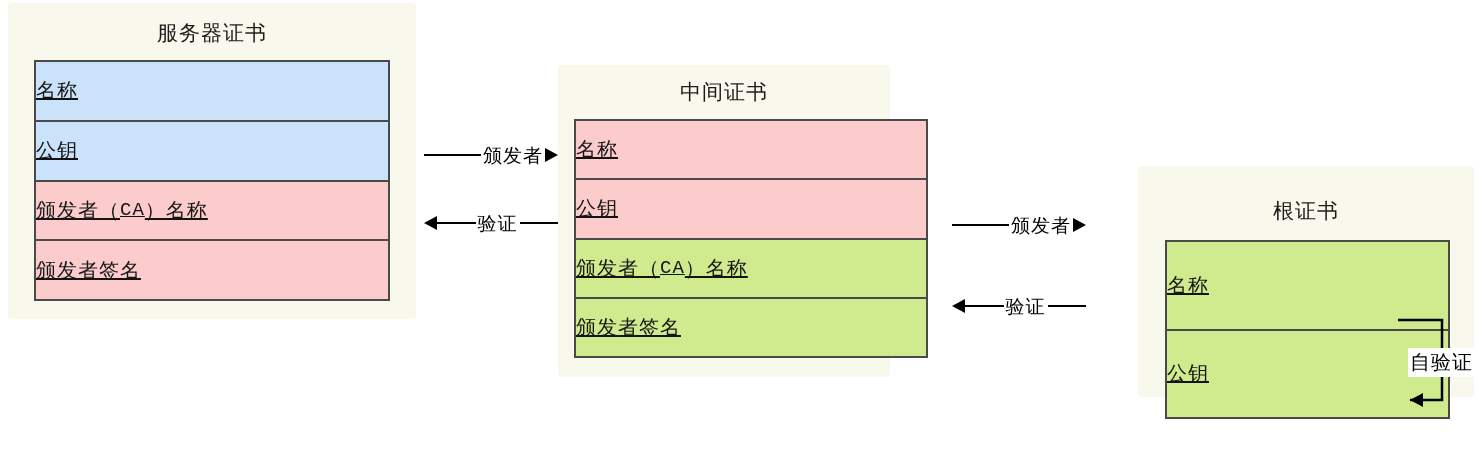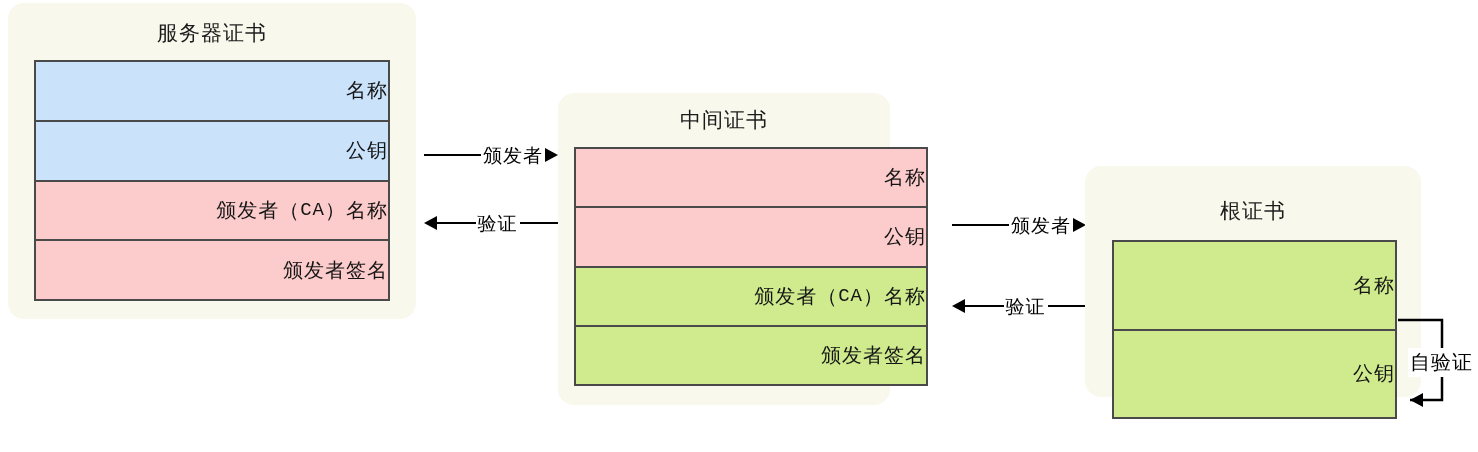--- a/index.html
+++ b/index.html
@@ -13,21 +13,21 @@
     height: 452px;
     background: #ffffff;
     font-family: "Liberation Sans", "DejaVu Sans", sans-serif;
     overflow: hidden;
   }
 
   
   .cert-card {
     position: absolute;
     background: #f9f8ec;
-    border-radius: 16px;
+    border-radius: 4px;
     box-sizing: border-box;
   }
   .cert-title {
     position: absolute;
     left: 0;
     right: 0;
     text-align: center;
     font-size: 21px;
     color: #1b1b1b;
     letter-spacing: 1px;
@@ -37,27 +37,28 @@
     position: absolute;
     border: 2px solid #4a4a4a;
     box-sizing: border-box;
     display: flex;
     flex-direction: column;
   }
   .cert-row {
     flex: 1 1 0;
     display: flex;
     align-items: center;
-    justify-content: flex-end;
+    justify-content: flex-start;
     border-bottom: 2px solid #4a4a4a;
     box-sizing: border-box;
     font-size: 20px;
     color: #141414;
     letter-spacing: 1px;
     white-space: nowrap;
+    text-decoration: underline;
   }
   .cert-row:last-child { border-bottom: none; }
   .row-blue  { background: #cbe2fb; }
   .row-pink  { background: #fccccc; }
   .row-green { background: #cfeb8d; }
   .mono-ca { font-family: "Liberation Mono", "DejaVu Sans Mono", monospace; font-size: 19px; }
 
   
   .connector {
     position: absolute;
@@ -140,21 +141,21 @@
     <div class="arrow-head arrow-right"></div>
   </div>
 
   <div class="connector" style="left:424px; top:208px; width:134px;">
     <div class="arrow-head arrow-left"></div>
     <div class="conn-line"></div>
     <div class="conn-label">验证</div>
     <div class="conn-line"></div>
   </div>
 
-  <div class="cert-card" style="left:558px; top:65px; width:332px; height:312px;margin-top:28px;">
+  <div class="cert-card" style="left:558px; top:65px; width:332px; height:312px;">
     <div class="cert-title" style="top:13px;">中间证书</div>
     <div class="cert-table" style="left:16px; top:54px; width:354px; height:239px;">
       <div class="cert-row row-pink">
         <span>名称</span>
       </div>
       <div class="cert-row row-pink">
         <span>公钥</span>
       </div>
       <div class="cert-row row-green">
         <span>颁发者（</span>
@@ -173,21 +174,21 @@
     <div class="arrow-head arrow-right"></div>
   </div>
 
   <div class="connector" style="left:952px; top:291px; width:134px;">
     <div class="arrow-head arrow-left"></div>
     <div class="conn-line"></div>
     <div class="conn-label">验证</div>
     <div class="conn-line"></div>
   </div>
 
-  <div class="cert-card" style="left:1085px; top:166px; width:336px; height:231px;">
+  <div class="cert-card" style="left:1138px; top:166px; width:336px; height:231px;">
     <div class="cert-title" style="top:31px;">根证书</div>
     <div class="cert-table" style="left:27px; top:74px; width:285px; height:179px;">
       <div class="cert-row row-green">
         <span>名称</span>
       </div>
       <div class="cert-row row-green">
         <span>公钥</span>
       </div>
     </div>
   </div>

